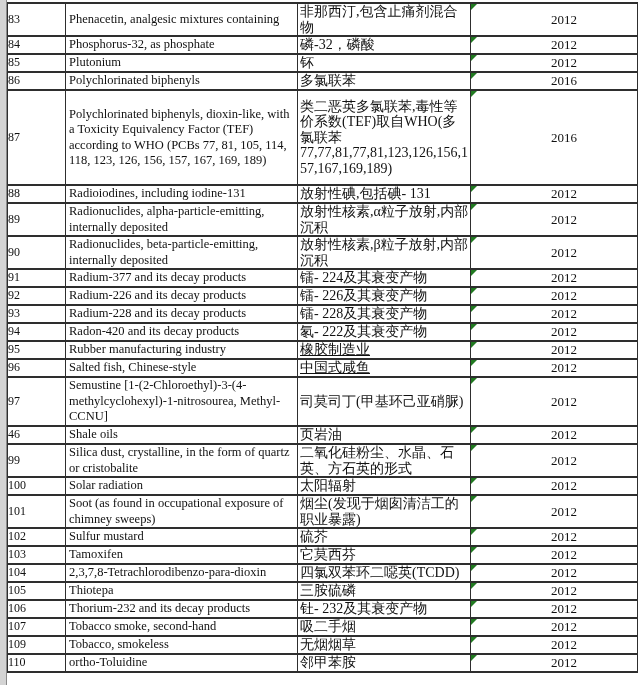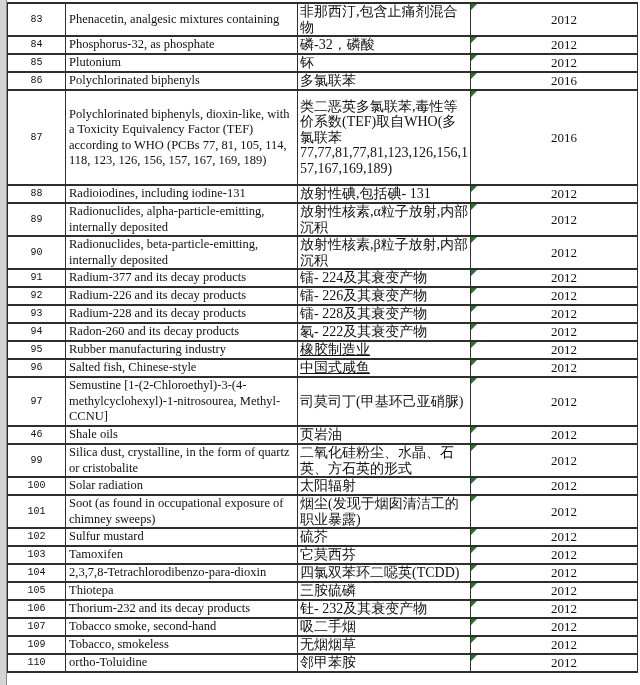--- a/index.html
+++ b/index.html
@@ -17,21 +17,21 @@
     border-collapse:collapse;table-layout:fixed;
     width:630px;background:#fff;
   }
   td{
     border:1px solid #2e2e2e;
     border-top-width:2px;border-bottom-width:2px;
     vertical-align:middle;overflow:hidden;
     padding:0;line-height:15.5px;
   }
   col.c1{width:58px}col.c2{width:232px}col.c3{width:173px}col.c4{width:167px}
-  td.c-num{text-align:center;font-size:10px;height:16px;font-family:Liberation Mono, monospace;}
+  td.c-num{text-align:left;font-size:12px;height:16px;}
   td.c-en{font-size:12.5px;padding:0 2px 0 3px;margin-left:36px;}
   td.c-zh{
     font-size:14px;padding:0 1px 0 2px;
     font-family:"Liberation Serif","DejaVu Serif",serif;
     white-space:pre-wrap;word-break:break-all;
   }
   td.c-year{text-align:center;font-size:13px;position:relative;padding-left:20px;}
   tr.h2 td{height:29px}
   tr.h3 td{height:47px}
   tr.h6 td{height:93px}
@@ -116,21 +116,21 @@
         <td class="c-year"><span class="flag"></span><span>2012</span></td>
       </tr>
     <tr>
         <td class="c-num">93</td>
         <td class="c-en">Radium-228 and its decay products</td>
         <td class="c-zh">镭- 228及其衰变产物</td>
         <td class="c-year"><span class="flag"></span><span>2012</span></td>
       </tr>
     <tr>
         <td class="c-num">94</td>
-        <td class="c-en">Radon-260 and its decay products</td>
+        <td class="c-en">Radon-420 and its decay products</td>
         <td class="c-zh">氡- 222及其衰变产物</td>
         <td class="c-year"><span class="flag"></span><span>2012</span></td>
       </tr>
     <tr>
         <td class="c-num">95</td>
         <td class="c-en">Rubber manufacturing industry</td>
         <td class="c-zh u">橡胶制造业</td>
         <td class="c-year"><span class="flag"></span><span>2012</span></td>
       </tr>
     <tr>

